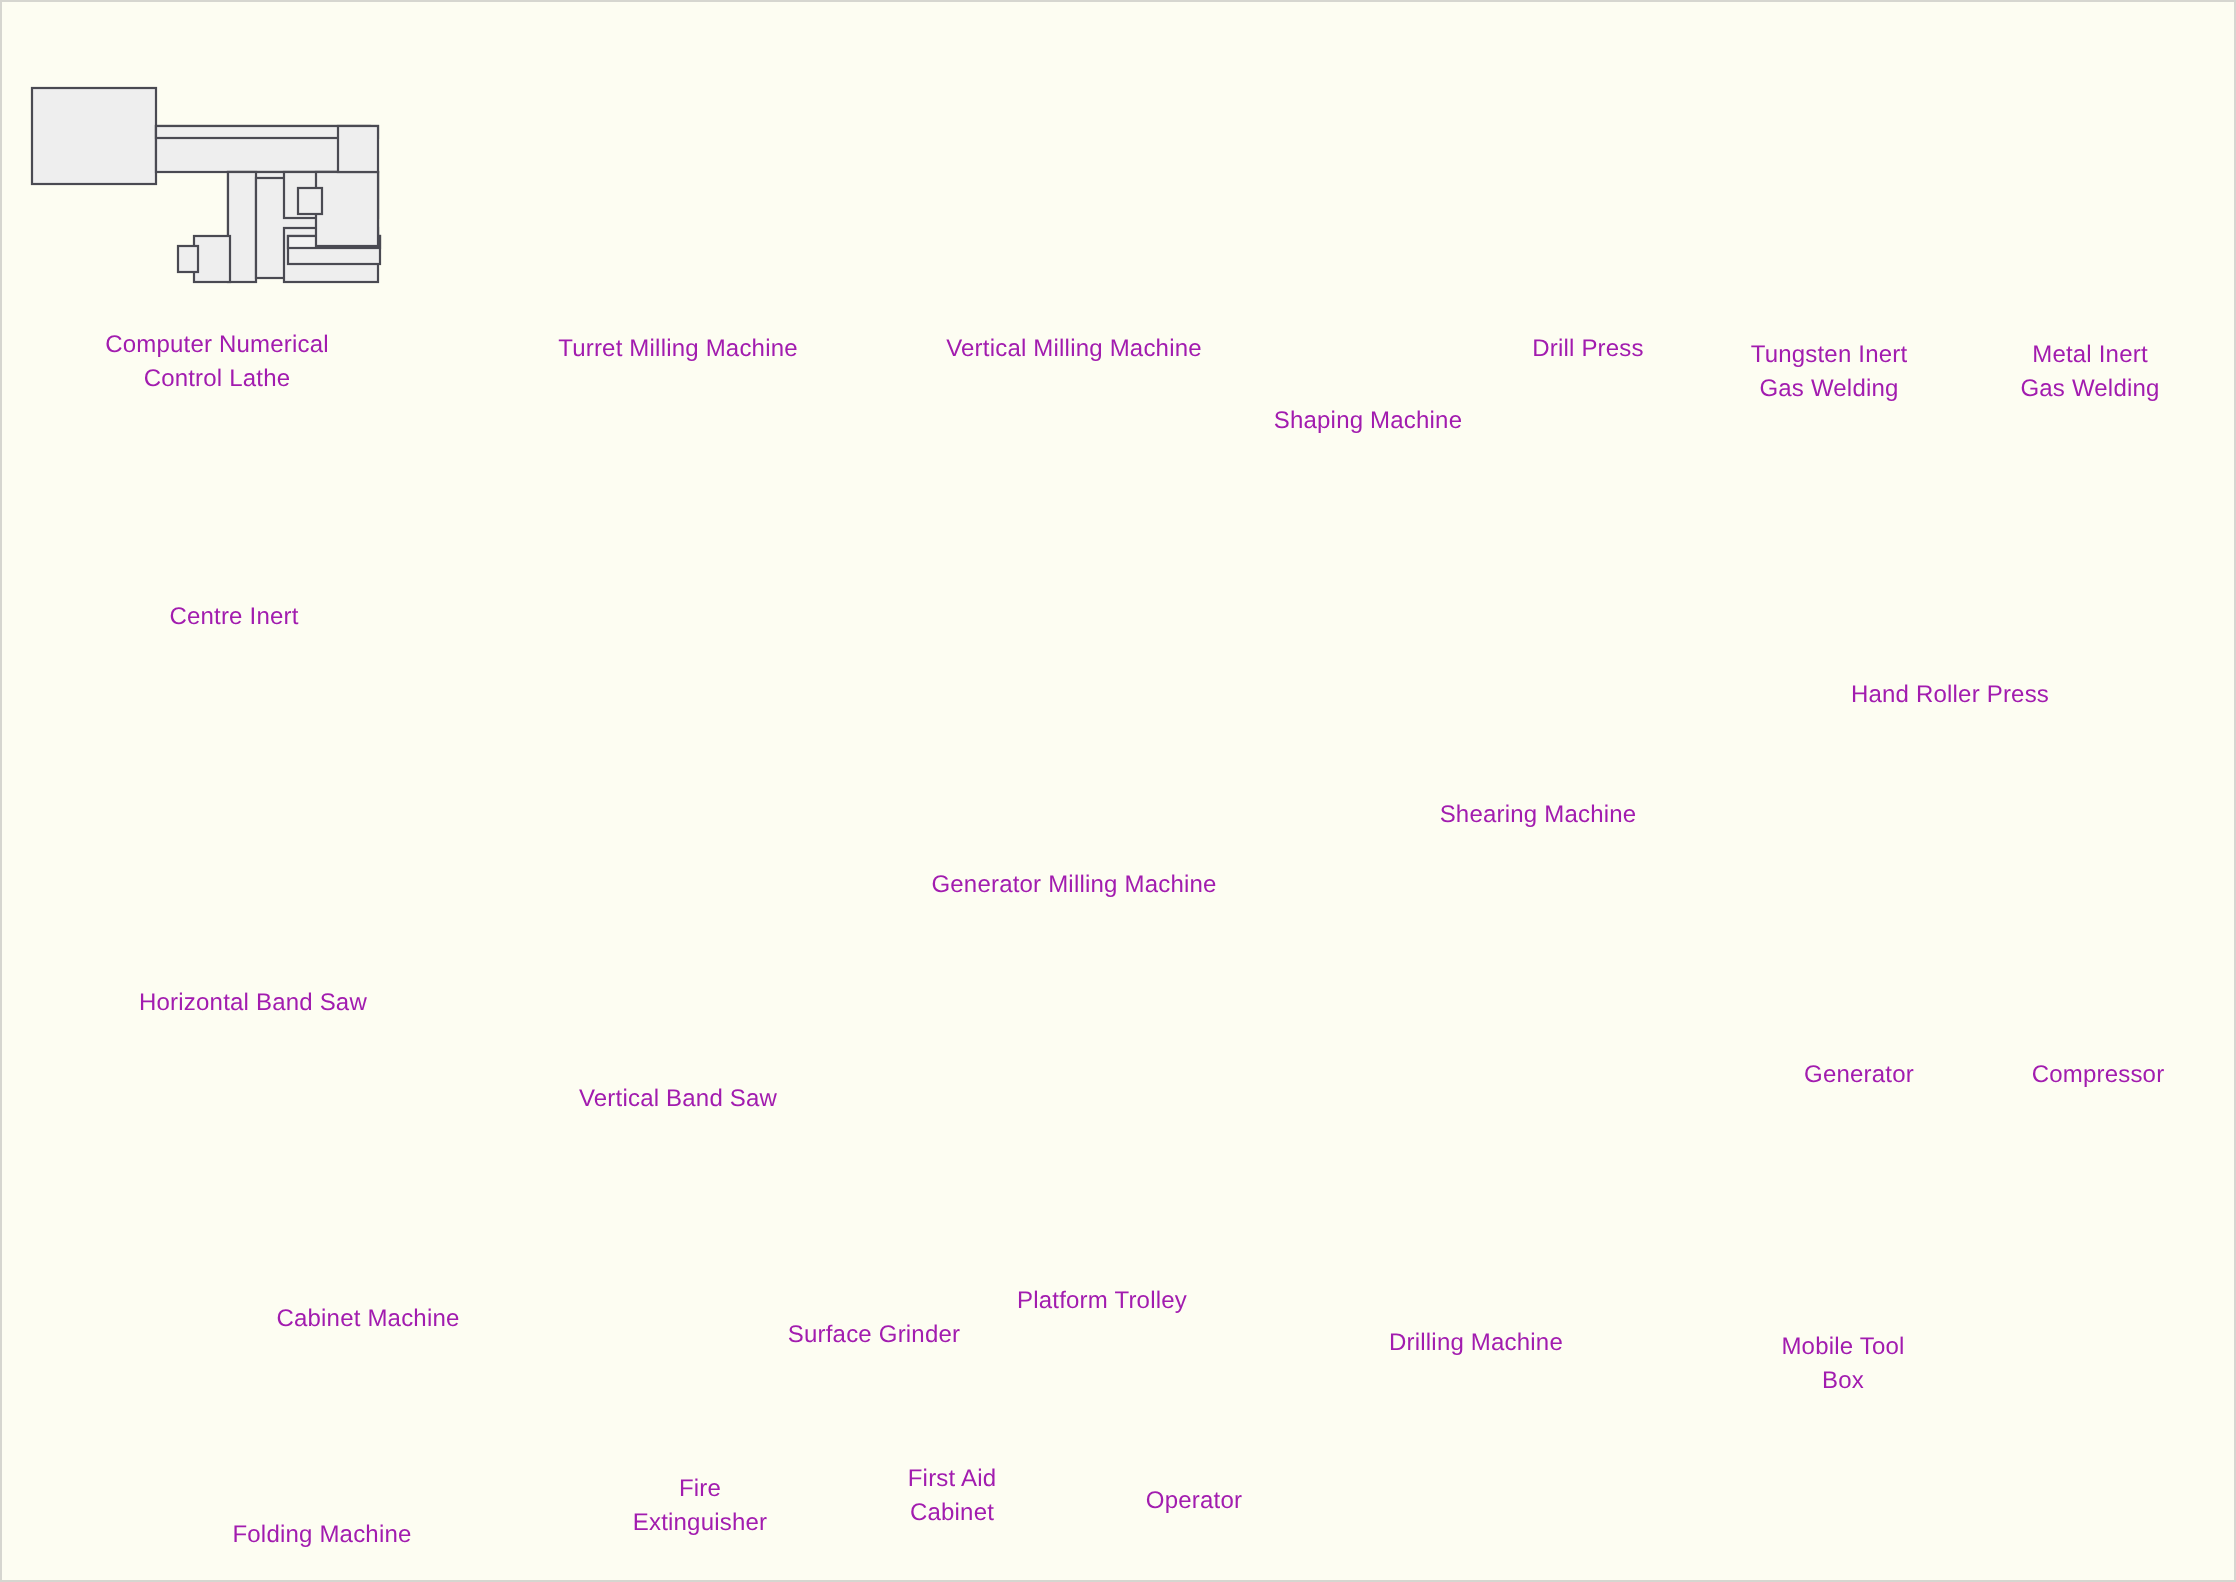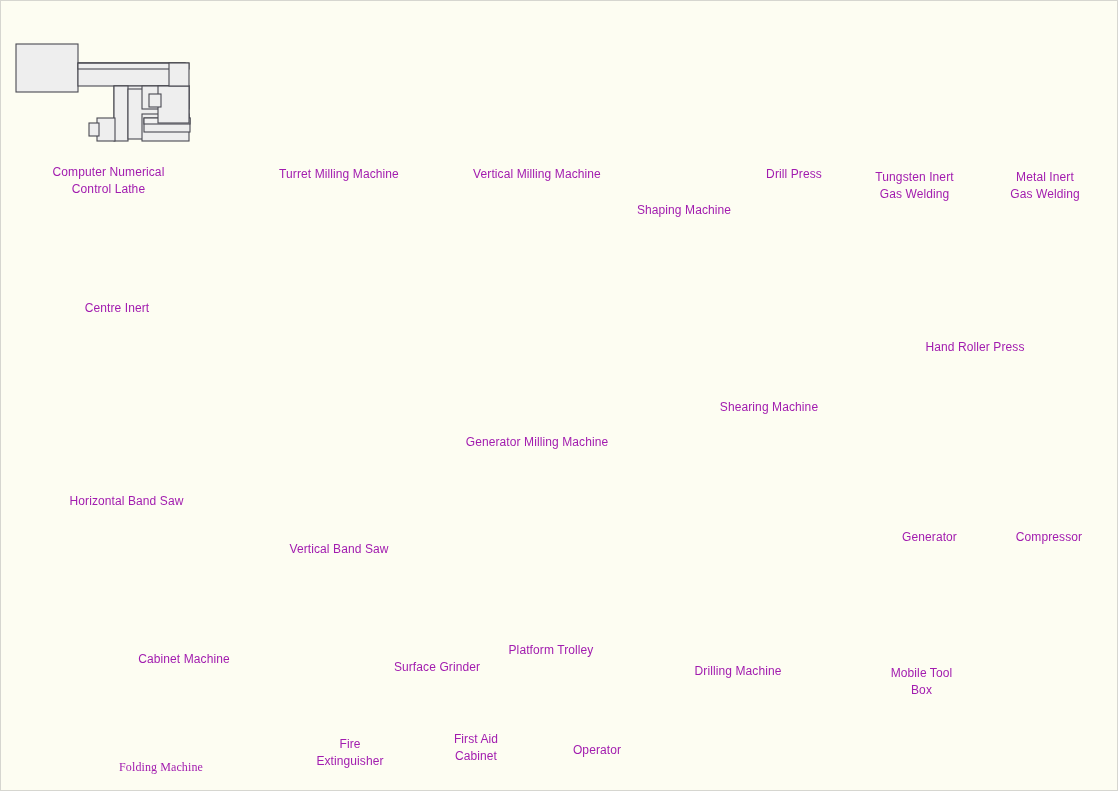--- a/index.html
+++ b/index.html
@@ -412,21 +412,21 @@
       <rect class="f" x="50" y="697" width="216" height="50">
       <path class="fn" d="M50 707 L266 707 M50 738 L266 738">
       <rect class="f" x="33" y="712" width="9" height="11">
       <rect class="fn" x="35" y="714" width="4" height="7">
       <rect class="f" x="33" y="728" width="9" height="11">
       <rect class="fn" x="35" y="730" width="4" height="7">
       <rect class="f" x="274" y="714" width="9" height="24">
       <rect class="f" x="270" y="739" width="9" height="20">
       <path class="fn" d="M86 738 L86 747 M128 738 L128 747 M170 738 L170 747 M212 738 L212 747">
     </path></rect></rect></rect></rect></rect></rect></path></rect></rect></rect></g>
-    <div class="caption" style="left:101px; top:758px; width:118px;font-family:Liberation Serif, serif;">Folding Machine</div>
+    <div class="caption" style="left:101px; top:758px; width:118px;">Folding Machine</div>
 
     
     <g>
       <rect class="red" x="344" y="681" width="5" height="10">
       <path class="blk" d="M331 688 L360 688 L366 718 L358 720 L350 694 L333 694 Z">
       <path class="blk" d="M339 685 L357 685 L357 692 L339 692 Z">
       <rect class="red" x="338" y="691" width="19" height="49">
       <rect fill="#ffffff" x="339" y="704" width="17" height="8">
     </rect></rect></path></path></rect></g>
     <div class="caption" style="left:300px; top:735px; width:98px;">Fire

